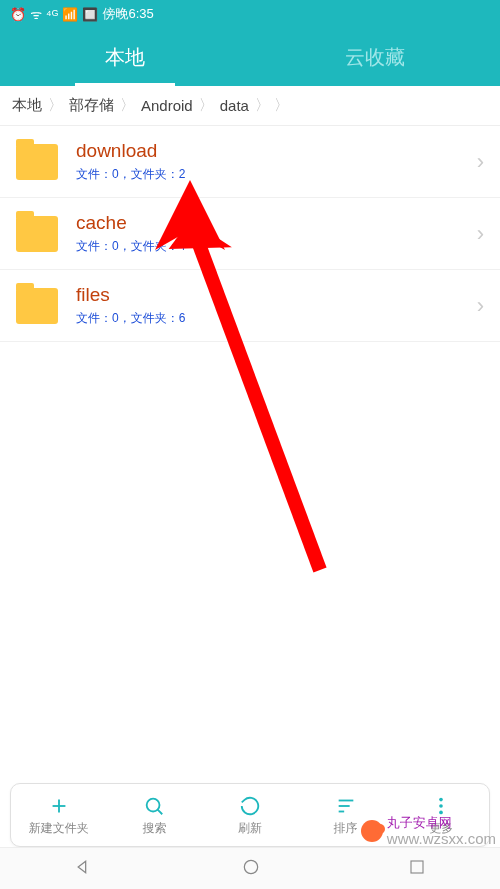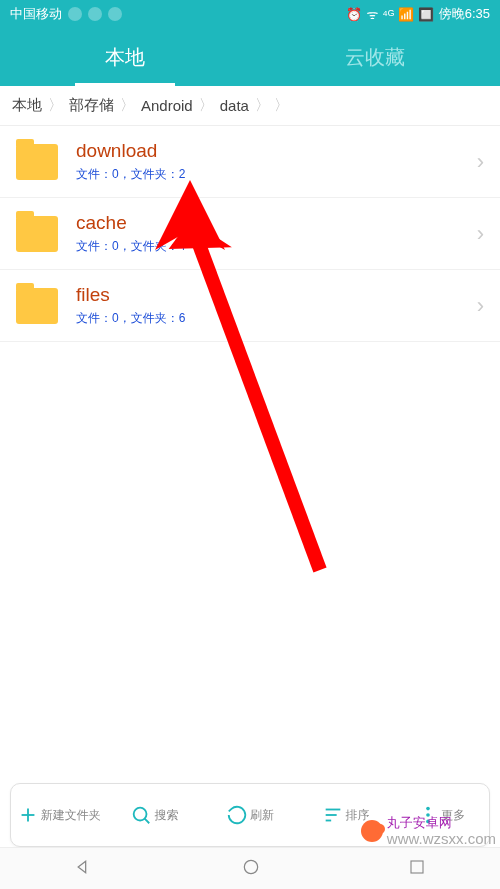--- a/index.html
+++ b/index.html
@@ -22,45 +22,39 @@
     .file-list { background: #fff; }
     .file-row { display: flex; align-items: center; padding: 14px 16px; border-bottom: 1px solid #f0f0f0; }
     .folder-icon { width: 42px; height: 36px; background: #ffc843; border-radius: 3px; position: relative; margin-right: 18px; flex-shrink: 0; }
     .folder-icon::before { content: ''; position: absolute; top: -5px; left: 0; width: 18px; height: 7px; background: #ffc843; border-radius: 2px 2px 0 0; }
     .file-info { flex: 1; }
     .file-name { font-size: 19px; color: #c2410c; margin-bottom: 4px; }
     .file-meta { font-size: 12px; color: #1d4ed8; }
     .chevron { color: #ccc; font-size: 22px; }
     
     .bottom-bar { position: absolute; bottom: 42px; left: 10px; right: 10px; height: 64px; background: #fff; border: 1px solid #e0e0e0; border-radius: 10px; display: flex; box-shadow: 0 1px 3px rgba(0,0,0,0.05); }
-    .bottom-btn { flex: 1; display: flex; flex-direction: row; align-items: center; justify-content: center; color: #1eb8bd; gap: 2px; }
+    .bottom-btn { flex: 1; display: flex; flex-direction: column; align-items: center; justify-content: center; color: #1eb8bd; gap: 2px; }
     .bottom-btn-icon { height: 24px; display: flex; align-items: center; justify-content: center; }
     .bottom-btn-label { font-size: 12px; color: #888; }
     
     .nav-bar { position: absolute; bottom: 0; left: 0; right: 0; height: 42px; display: flex; align-items: center; justify-content: space-around; background: #fafafa; border-top: 1px solid #eee; }
     .nav-btn { color: #888; }
     
     .watermark { position: absolute; bottom: 42px; right: 4px; display: flex; align-items: center; gap: 4px; }
     .watermark-icon { width: 22px; height: 22px; background: #ff6b35; border-radius: 50%; position: relative; }
     .watermark-icon::after { content: ''; position: absolute; right: -2px; top: 4px; width: 10px; height: 10px; background: #ff6b35; border-radius: 50%; }
     .watermark-text { font-size: 13px; color: #a21caf; line-height: 1.1; }
     .watermark-sub { font-size: 15px; color: #aaa; }
     
     .arrow-overlay { position: absolute; top: 170px; left: 150px; pointer-events: none; }
   </style>
 </head>
 <body>
 
 <div class="status-bar">
-  <div class="status-left">
-    <span>中国移动</span>
-    <span class="status-dot"></span>
-    <span class="status-dot"></span>
-    <span class="status-dot"></span>
-  </div>
   <div class="status-right">
     <span>⏰</span>
     <span>ᯤ</span>
     <span>⁴ᴳ</span>
     <span>📶</span>
     <span>🔲</span>
     <span>傍晚6:35</span>
   </div>
 </div>
 

